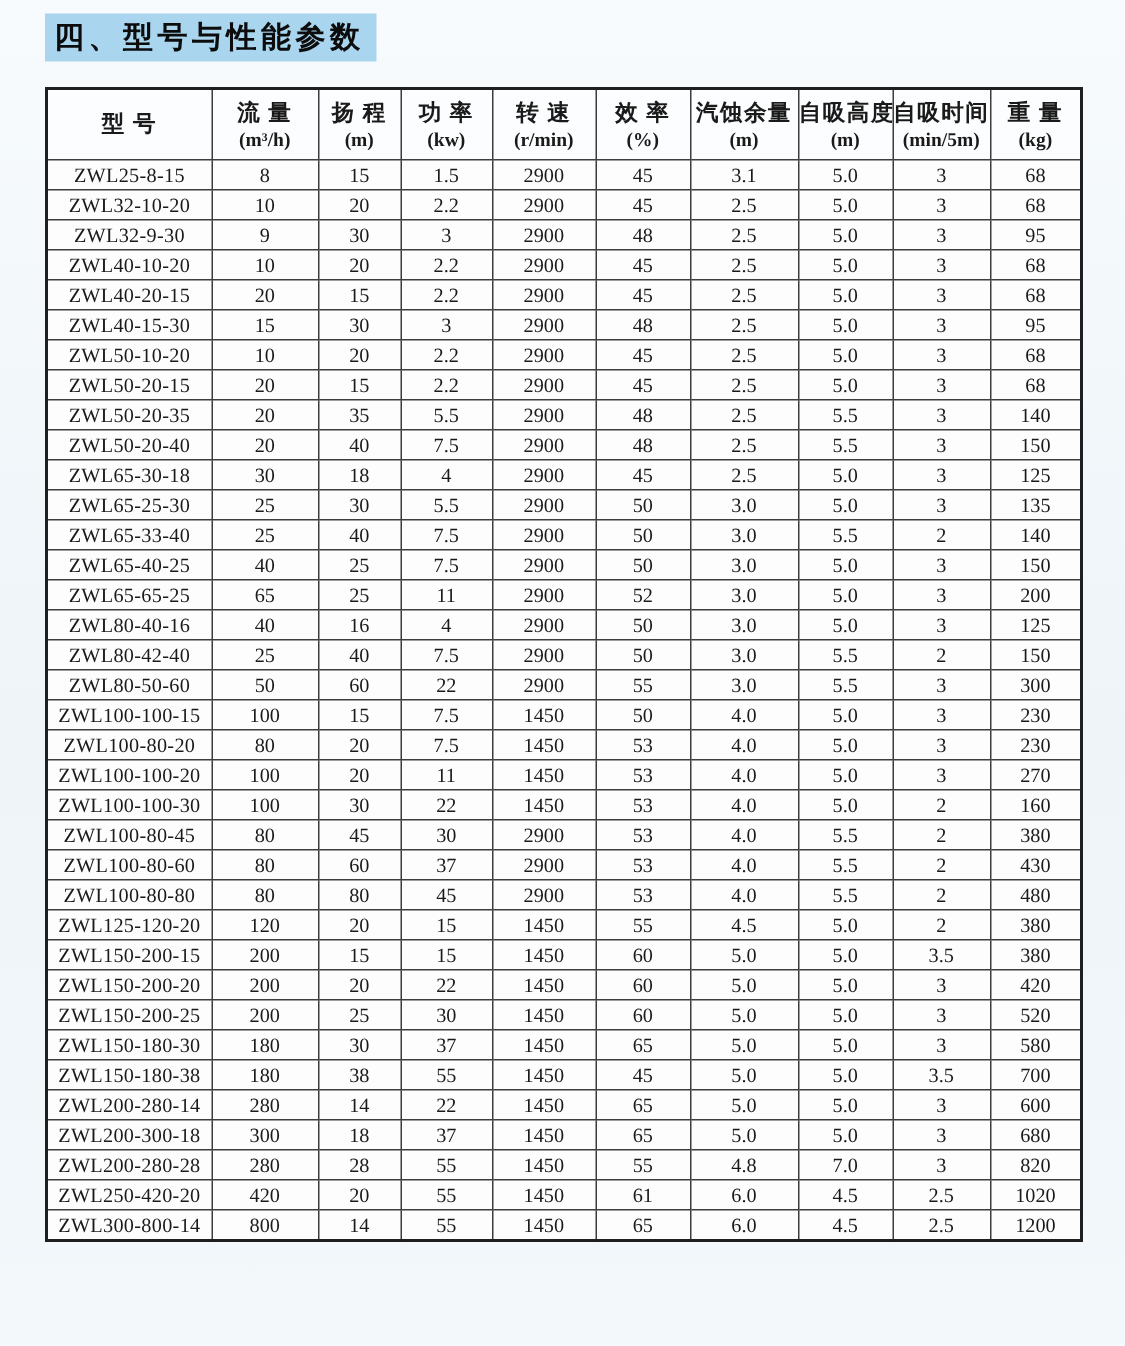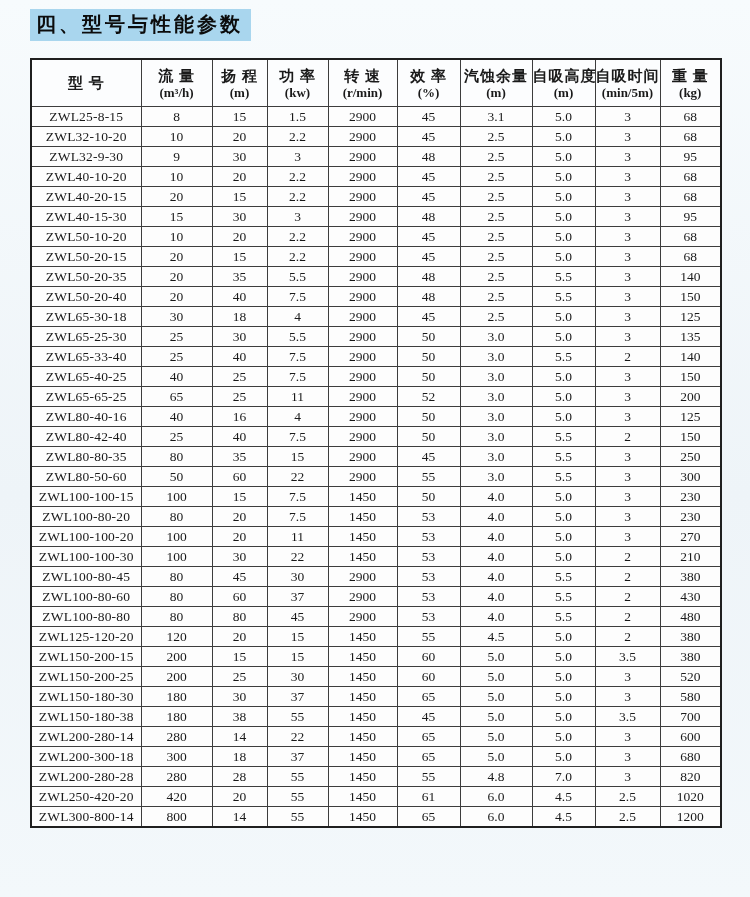--- a/index.html
+++ b/index.html
@@ -331,32 +331,20 @@
           <td>40</td>
           <td>7.5</td>
           <td>2900</td>
           <td>50</td>
           <td>3.0</td>
           <td>5.5</td>
           <td>2</td>
           <td>150</td>
         </tr>
         <tr>
-          <td class="model">ZWL80-80-35</td>
-          <td>80</td>
-          <td>35</td>
-          <td>15</td>
-          <td>2900</td>
-          <td>45</td>
-          <td>3.0</td>
-          <td>5.5</td>
-          <td>3</td>
-          <td>250</td>
-        </tr>
-        <tr>
           <td class="model">ZWL80-50-60</td>
           <td>50</td>
           <td>60</td>
           <td>22</td>
           <td>2900</td>
           <td>55</td>
           <td>3.0</td>
           <td>5.5</td>
           <td>3</td>
           <td>300</td>
@@ -400,21 +388,21 @@
         <tr>
           <td class="model">ZWL100-100-30</td>
           <td>100</td>
           <td>30</td>
           <td>22</td>
           <td>1450</td>
           <td>53</td>
           <td>4.0</td>
           <td>5.0</td>
           <td>2</td>
-          <td>210</td>
+          <td>160</td>
         </tr>
         <tr>
           <td class="model">ZWL100-80-45</td>
           <td>80</td>
           <td>45</td>
           <td>30</td>
           <td>2900</td>
           <td>53</td>
           <td>4.0</td>
           <td>5.5</td>
@@ -461,20 +449,32 @@
           <td class="model">ZWL150-200-15</td>
           <td>200</td>
           <td>15</td>
           <td>15</td>
           <td>1450</td>
           <td>60</td>
           <td>5.0</td>
           <td>5.0</td>
           <td>3.5</td>
           <td>380</td>
+        </tr>
+        <tr>
+          <td class="model">ZWL150-200-20</td>
+          <td>200</td>
+          <td>20</td>
+          <td>22</td>
+          <td>1450</td>
+          <td>60</td>
+          <td>5.0</td>
+          <td>5.0</td>
+          <td>3</td>
+          <td>420</td>
         </tr>
         <tr>
           <td class="model">ZWL150-200-25</td>
           <td>200</td>
           <td>25</td>
           <td>30</td>
           <td>1450</td>
           <td>60</td>
           <td>5.0</td>
           <td>5.0</td>

